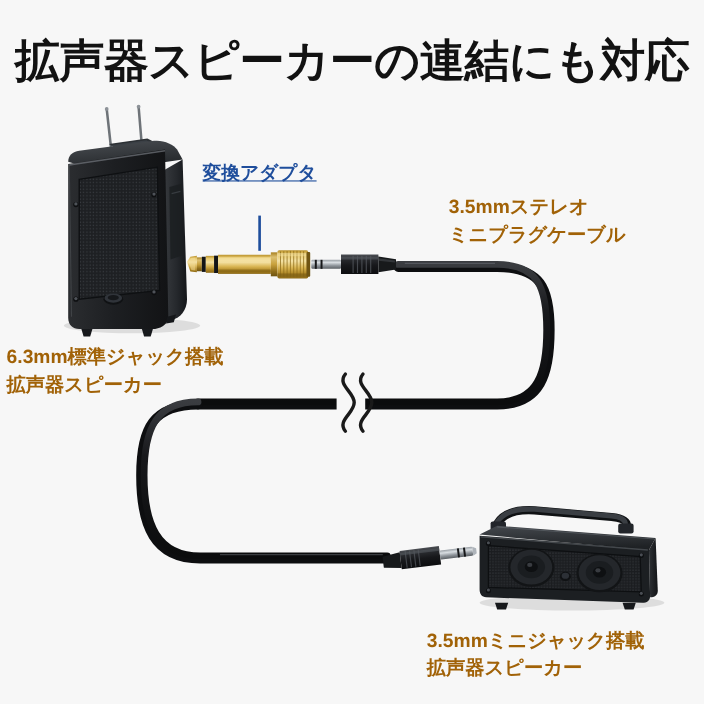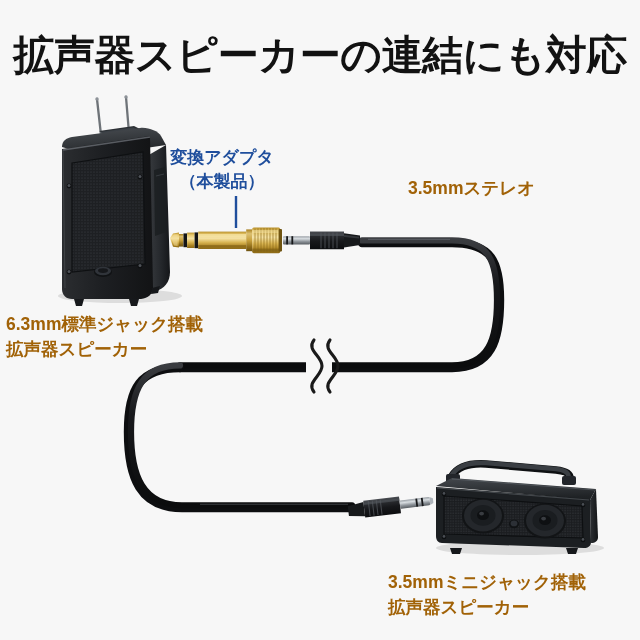--- a/index.html
+++ b/index.html
@@ -29,21 +29,21 @@
     font-size:17.5px;
     font-weight:bold;
     line-height:25px;
     white-space:nowrap;
   }
   .label.blue{color:#1f4e9c;text-align:center;font-size:17px;line-height:24px;}
 
   #lbl-cable{left:408px;top:176px;}
   #lbl-left-speaker{left:6px;top:312px;text-align:left;width:232px;}
   #lbl-right-speaker{left:388px;top:570px;width:250px;}
-  #lbl-adapter{left:152px;top:146px;width:140px;}
+  #lbl-adapter{left:166px;top:146px;width:140px;text-decoration:underline;}
 
   .lbl-line{display:block;}
 
   
   svg.art{position:absolute;left:0;top:0;width:640px;height:640px;}
 </style>
 </head>
 <body style="background: rgb(247, 247, 247);">
 
 <div id="stage">
@@ -381,25 +381,25 @@
       <path d="M 566 548 L 578 548 L 576 554 L 568 554 Z" fill="#16181b"></path>
     </g>
 
     <g>
       <line x1="236" y1="196" x2="236" y2="228" stroke="#1f4e9c" stroke-width="2.4"></line>
     </g>
   </svg>
 
   <div class="label blue" id="lbl-adapter">
     <span class="lbl-line">変換アダプタ</span>
-    <span class="lbl-line">（本製品）</span>
   </div>
 
   <div class="label" id="lbl-cable">
     <span class="lbl-line">3.5mmステレオ</span>
+    <span class="lbl-line">ミニプラグケーブル</span>
   </div>
 
   <div class="label" id="lbl-left-speaker">
     <span class="lbl-line">6.3mm標準ジャック搭載</span>
     <span class="lbl-line">拡声器スピーカー</span>
   </div>
 
   <div class="label" id="lbl-right-speaker">
     <span class="lbl-line">3.5mmミニジャック搭載</span>
     <span class="lbl-line">拡声器スピーカー</span>

